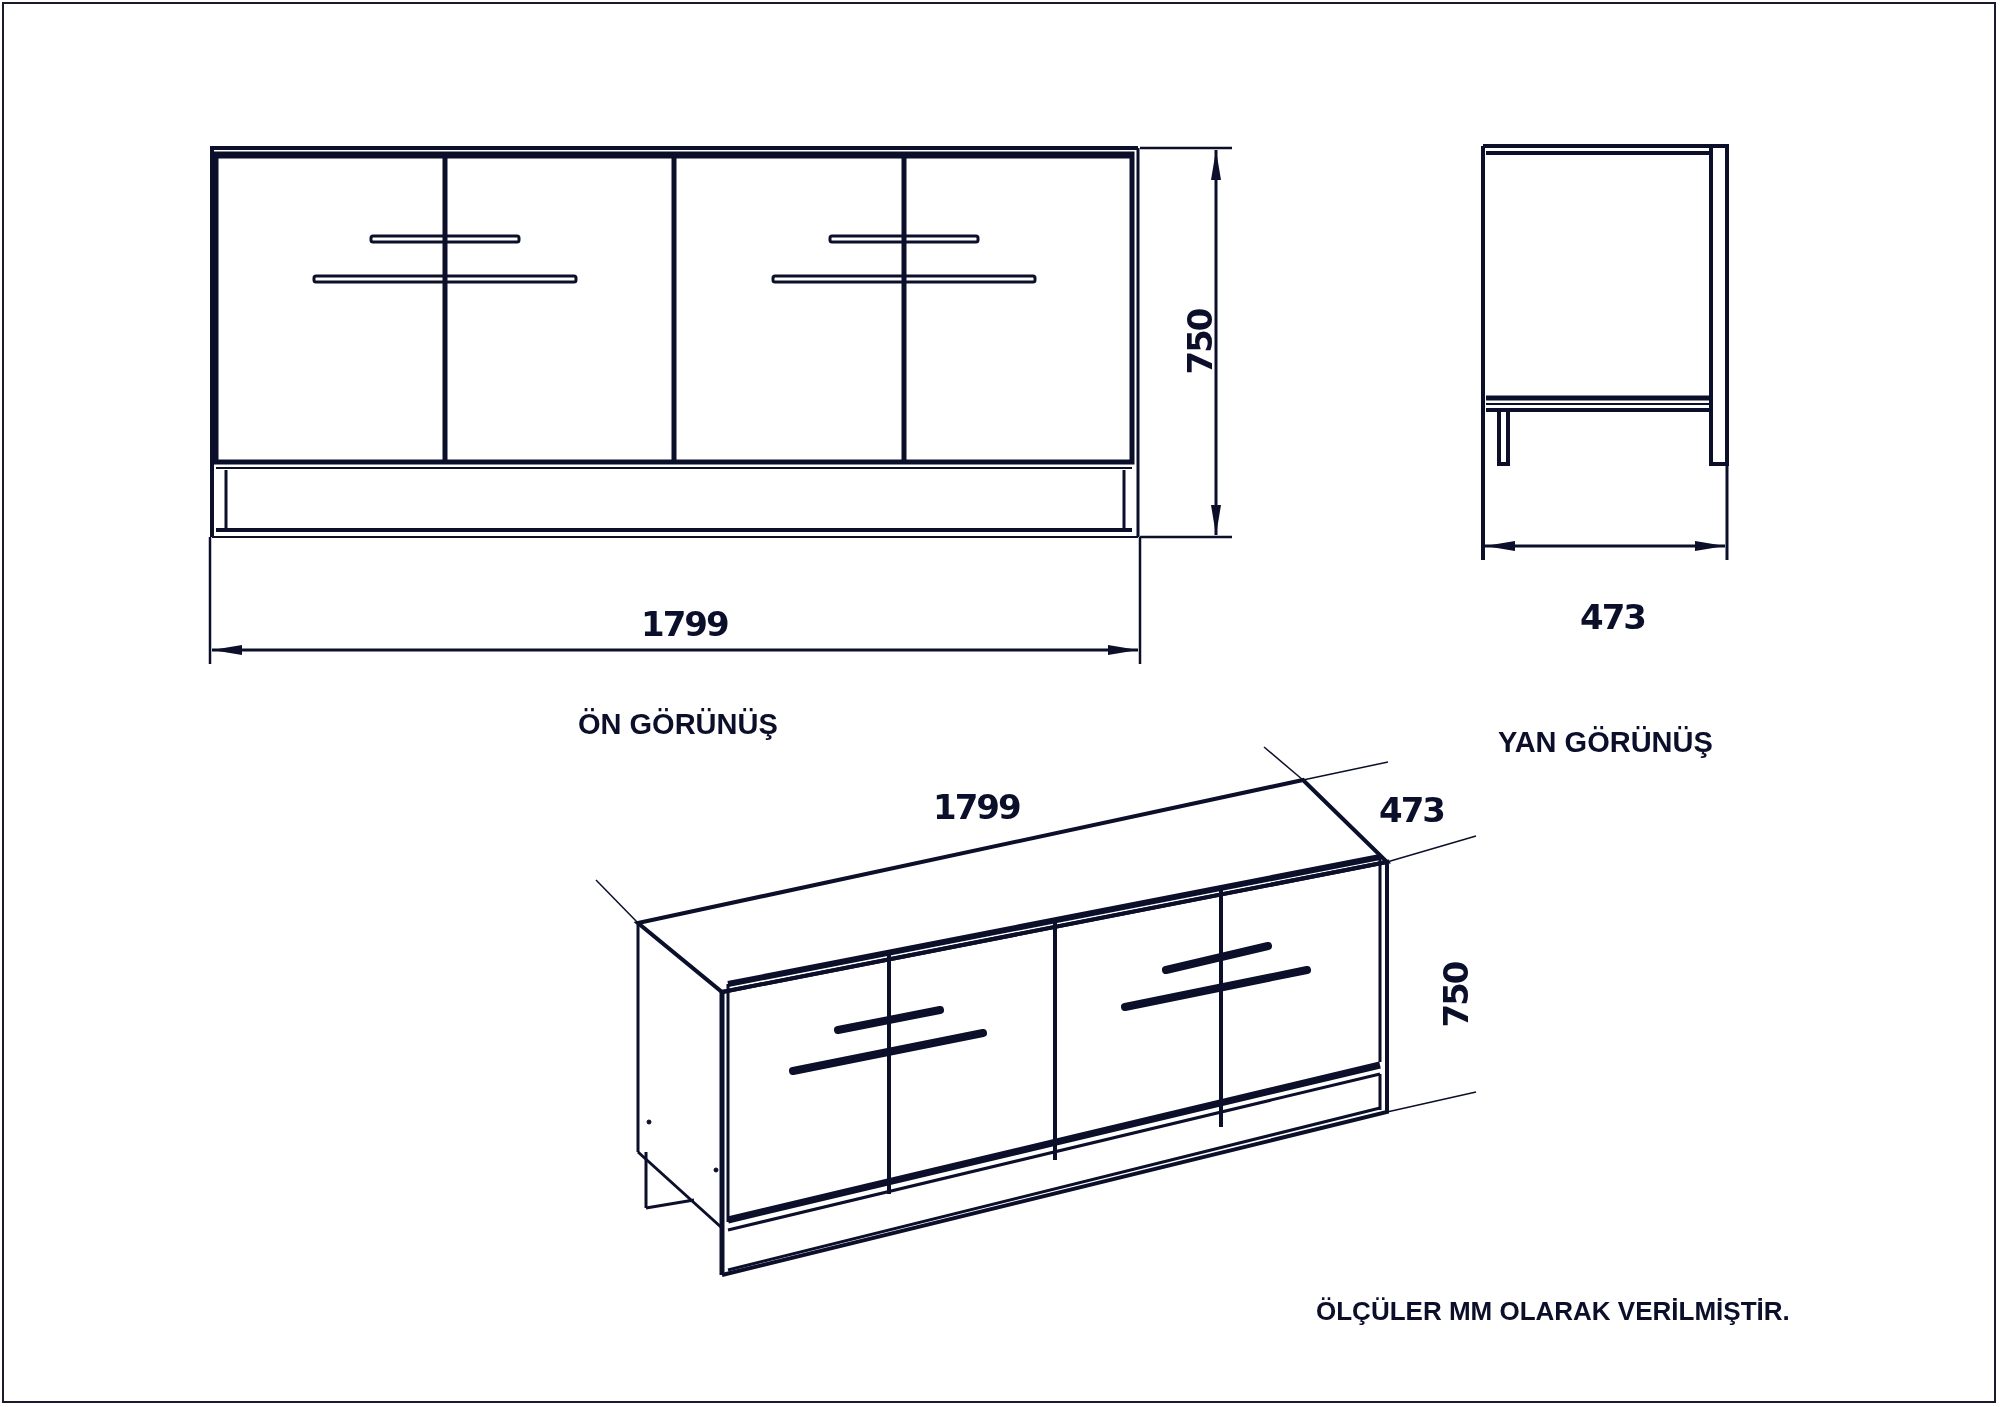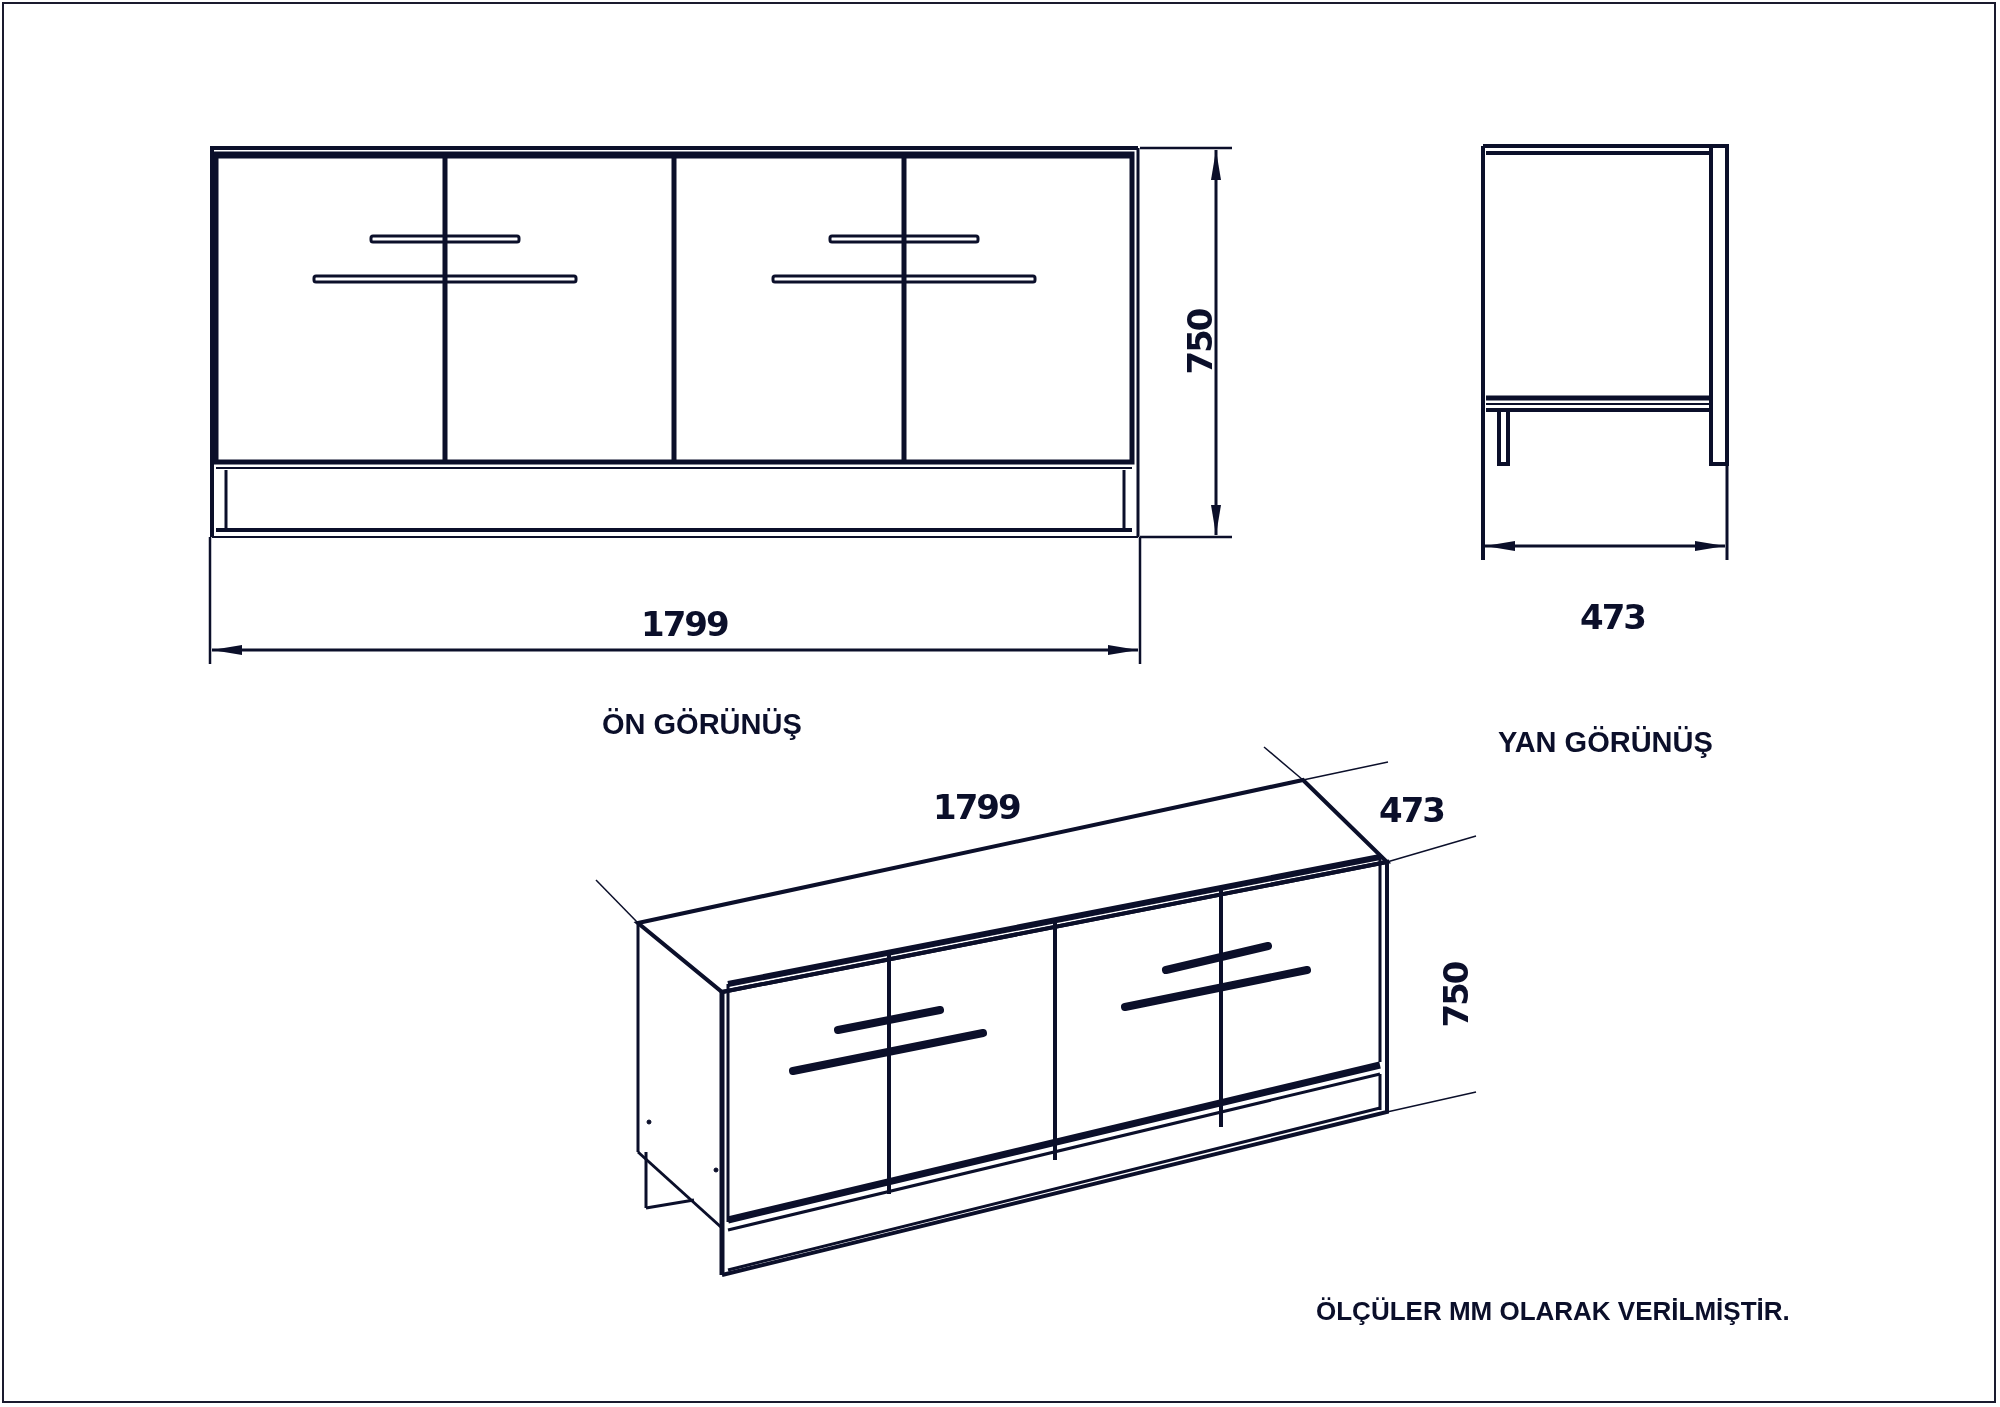--- a/index.html
+++ b/index.html
@@ -113,21 +113,21 @@
     <line x1="596" y1="880" x2="638" y2="923" stroke-width="1.5"></line>
     <line x1="1264" y1="747" x2="1303" y2="780" stroke-width="1.5"></line>
     <line x1="1303" y1="780" x2="1388" y2="762" stroke-width="1.5"></line>
     <line x1="1387" y1="862" x2="1476" y2="836" stroke-width="1.5"></line>
     <line x1="1387" y1="1112" x2="1476" y2="1092" stroke-width="1.5"></line>
   </g>
 </svg>
 
 <div class="dim" style="left:641px; top:604px;">1799</div>
 <div class="dim rot" style="left:1168px; top:322px;">750</div>
-<div class="label view-title" style="left:578px; top:708px;margin-left:24px;">ÖN GÖRÜNÜŞ</div>
+<div class="label view-title" style="left:578px; top:708px;">ÖN GÖRÜNÜŞ</div>
 
 <div class="dim" style="left:1580px; top:597px;">473</div>
 <div class="label view-title" style="left:1481px; top:726px;margin-left:17px;">YAN GÖRÜNÜŞ</div>
 
 <div class="dim" style="left:933px; top:787px;">1799</div>
 <div class="dim" style="left:1379px; top:790px;">473</div>
 <div class="dim rot" style="left:1424px; top:975px;">750</div>
 
 <div class="label note" style="left:1316px; top:1296px;">ÖLÇÜLER MM OLARAK VERİLMİŞTİR.</div>
 

